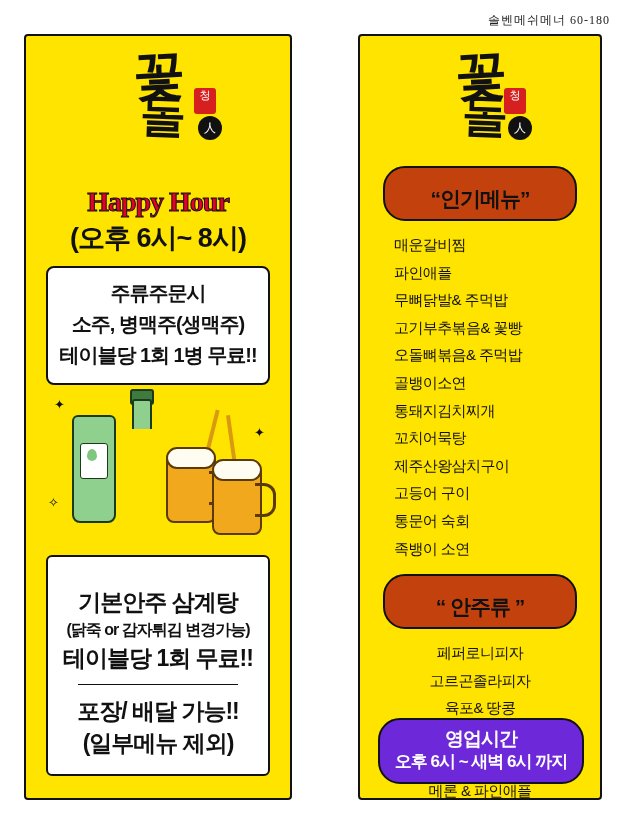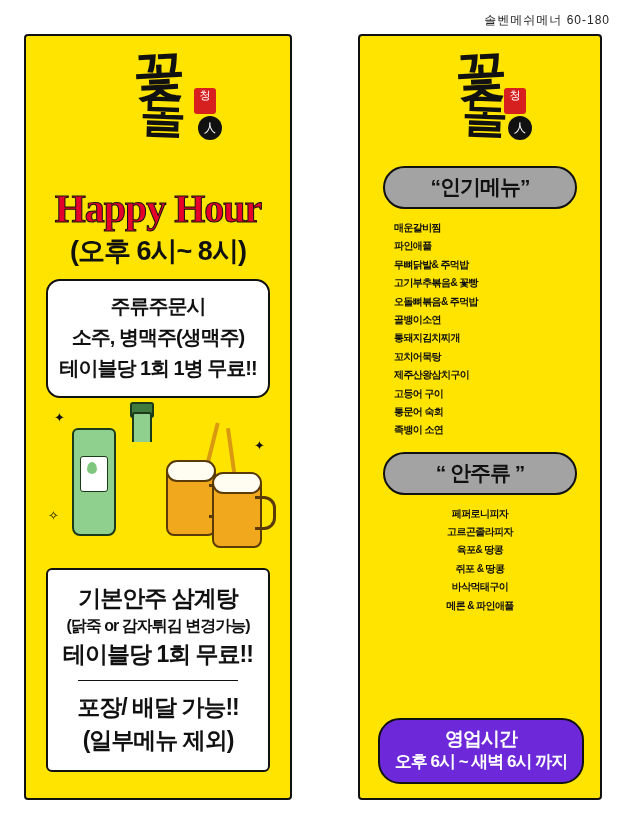--- a/index.html
+++ b/index.html
@@ -16,21 +16,21 @@
   }
   .page {
     position: relative;
     width: 626px;
     height: 824px;
   }
   .corner-code {
     position: absolute;
     top: 12px;
     right: 16px;
-    font-family: Liberation Sans, sans-serif;
+    font-family: Liberation Serif, serif;
     font-size: 12px;
     letter-spacing: 1px;
     color: #222;
   }
 
   
   .panel {
     position: absolute;
     background: #ffe400;
     border: 2px solid #111;
@@ -110,42 +110,42 @@
     font-family: "Liberation Serif", serif;
   }
 
   
   .happy {
     text-align: center;
     margin-top: 2px;
   }
   .happy-title {
     font-family: "Liberation Serif", serif;
-    font-size: 40px;
+    font-size: 28px;
     font-weight: bold;
     color: #e4002b;
     -webkit-text-stroke: 1px #111;
     letter-spacing: -1px;
     line-height: 1.1;
     margin-top: 33px;
   }
   .happy-time {
     font-size: 27px;
     font-weight: bold;
     color: #111;
     margin-top: 2px;
     letter-spacing: -1px;
   }
 
   
   .white-box {
     margin: 10px 20px 0 20px;
     background: #ffffff;
     border: 2px solid #111;
-    border-radius: 14px;
+    border-radius: 8px;
     padding: 10px 6px 12px 6px;
     text-align: center;
   }
   .wb-line {
     font-size: 20px;
     font-weight: bold;
     color: #111;
     line-height: 1.55;
     letter-spacing: -1px;
   }
@@ -260,21 +260,21 @@
     color: #111;
     font-size: 13px;
   }
 
   
   .bottom-box {
     margin: 4px 20px 0 20px;
     background: #ffffff;
     border: 2px solid #111;
     border-radius: 6px;
-    padding: 12px 6px 14px 6px;
+    padding: 29px 6px 14px 6px;
     text-align: center;
   }
   .bb-big {
     font-size: 23px;
     font-weight: bold;
     color: #111;
     letter-spacing: -1px;
     line-height: 1.4;
   }
   .bb-small {
@@ -287,42 +287,42 @@
   .bb-divider {
     border: none;
     border-top: 1.5px solid #111;
     margin: 10px 24px;
   }
 
   
   .pill {
     margin: 12px auto 0 auto;
     width: 190px;
-    background: #a3a3a3;
+    background: #c2410c;
     border: 2px solid #111;
     border-radius: 22px;
     text-align: center;
-    padding: 5px 0 6px 0;
+    padding: 17px 0 6px 0;
     font-size: 21px;
     font-weight: bold;
     color: #111;
     letter-spacing: -1px;
   }
   .menu-list {
     margin: 10px 0 0 0;
     padding: 0 0 0 34px;
     list-style: none;
   }
   .menu-list.center {
     padding-left: 0;
     text-align: center;
   }
   .menu-list li {
-    font-size: 10px;
-    font-weight: bold;
+    font-size: 15px;
+    font-weight: normal;
     color: #111;
     line-height: 1.84;
     letter-spacing: -0.6px;
   }
   .hours-badge {
     position: absolute;
     left: 18px;
     bottom: 14px;
     width: 206px;
     background: #6d28d9;

